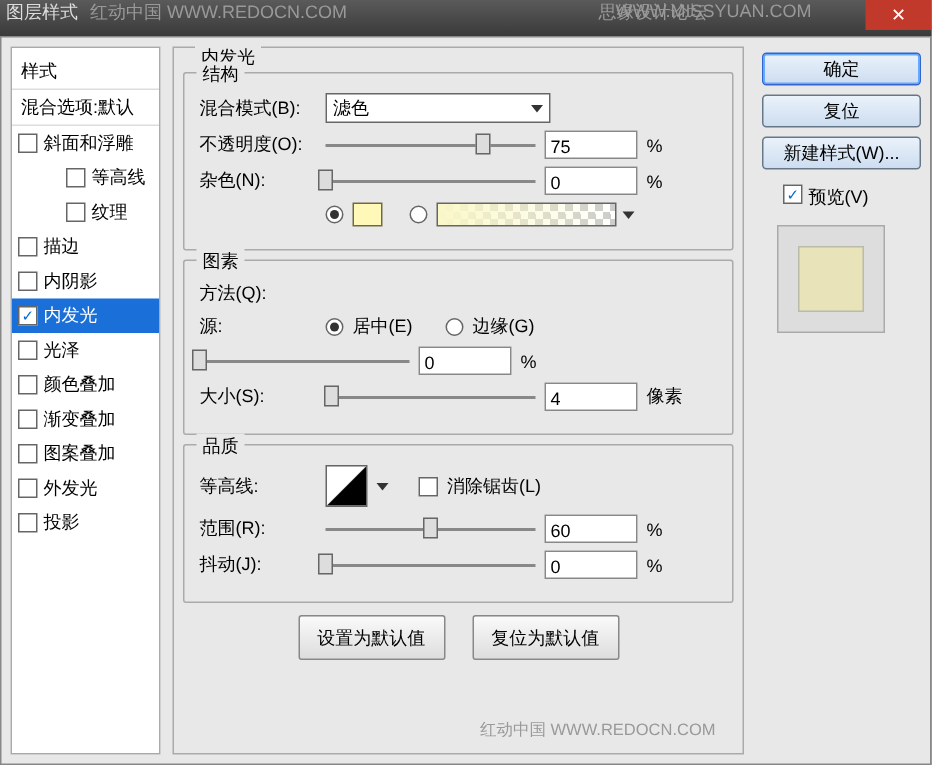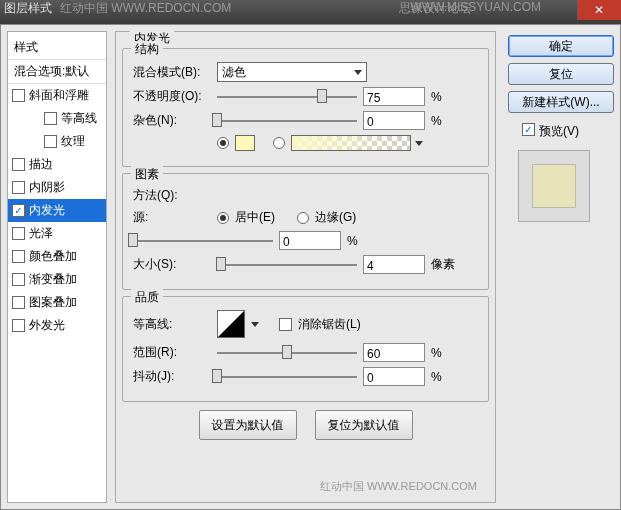--- a/index.html
+++ b/index.html
@@ -104,20 +104,24 @@
           <span>渐变叠加</span>
         </div>
         <div class="left-item">
           <span class="checkbox"></span>
           <span>图案叠加</span>
         </div>
         <div class="left-item">
           <span class="checkbox"></span>
           <span>外发光</span>
         </div>
+        <div class="left-item">
+          <span class="checkbox"></span>
+          <span>投影</span>
+        </div>
       </div>
   </div>
 
   <div class="mid-panel">
     <div class="mid-wrap">
       <div class="panel-title">内发光</div>
 
       <div class="group">
         <div class="group-title">结构</div>
         <div class="row">

